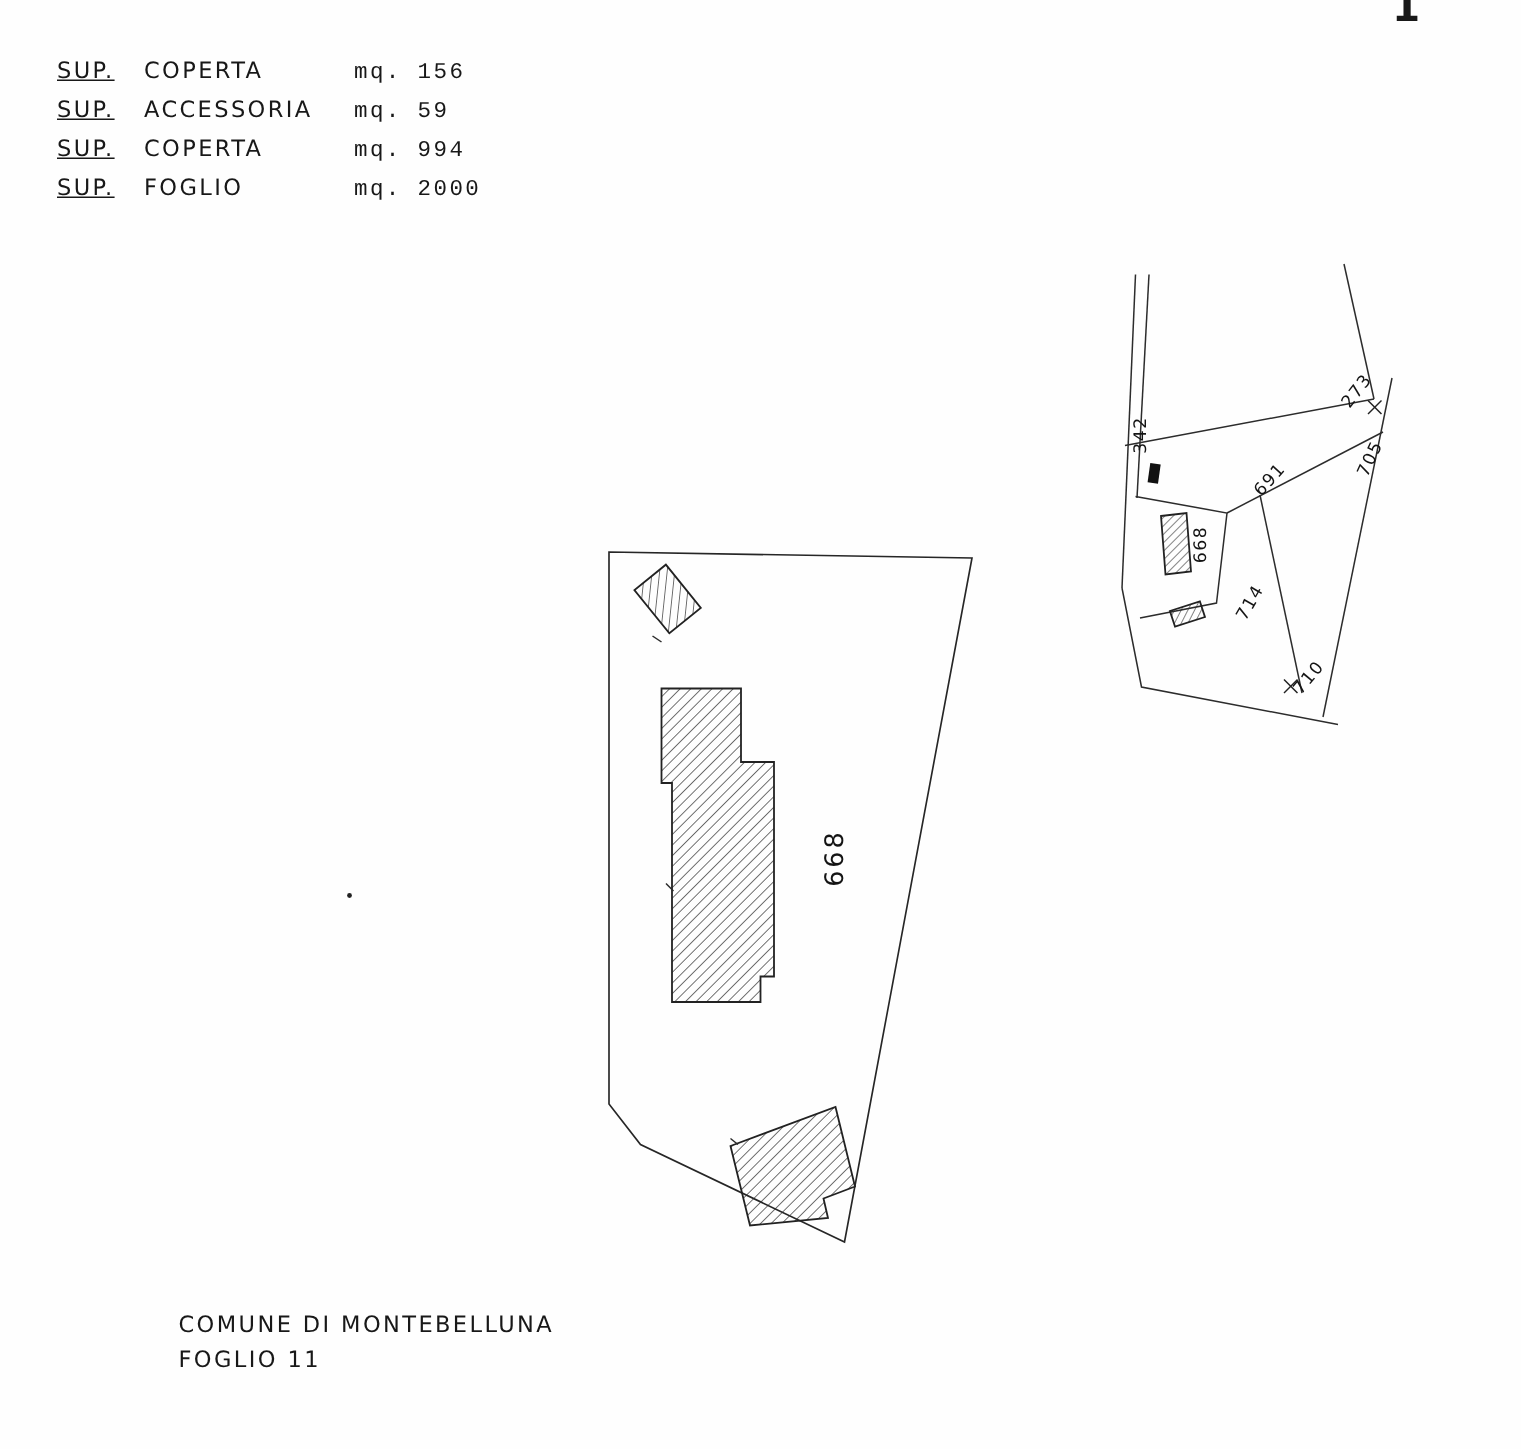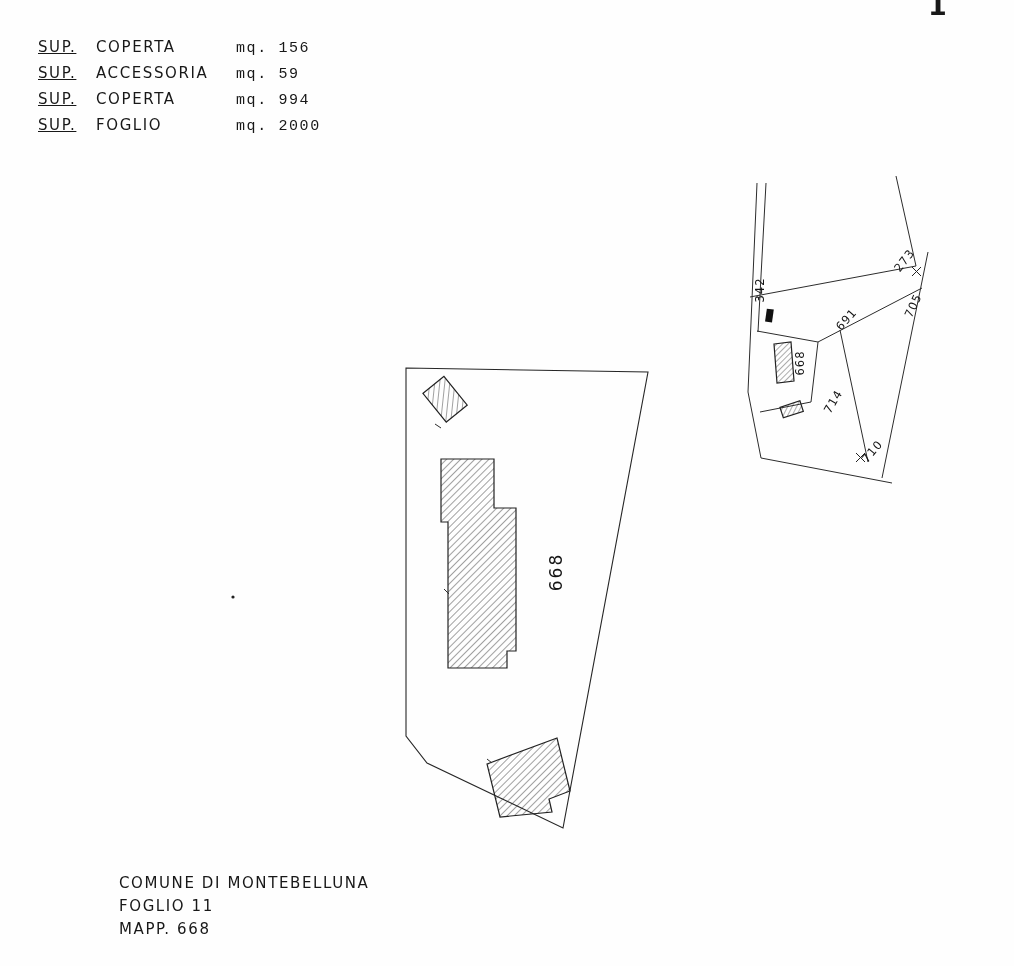--- a/index.html
+++ b/index.html
@@ -150,16 +150,15 @@
       <text class="lbl t-inset" x="847" y="323" text-anchor="middle" transform="rotate(-48 847 320)">691</text>
       <text class="lbl t-inset" x="801" y="366" text-anchor="middle" transform="rotate(-90 801 363)">668</text>
       <text class="lbl t-inset" x="834" y="405" text-anchor="middle" transform="rotate(-60 834 402)">714</text>
       <text class="lbl t-inset" x="873" y="455" text-anchor="middle" transform="rotate(-50 873 452)">710</text>
     </g>
   </svg>
 
   <div class="footer hand">
     <div>COMUNE DI MONTEBELLUNA</div>
     <div>FOGLIO 11</div>
-    <div>MAPP. 668</div>
   </div>
 
 </div>
 
 </body></html>

